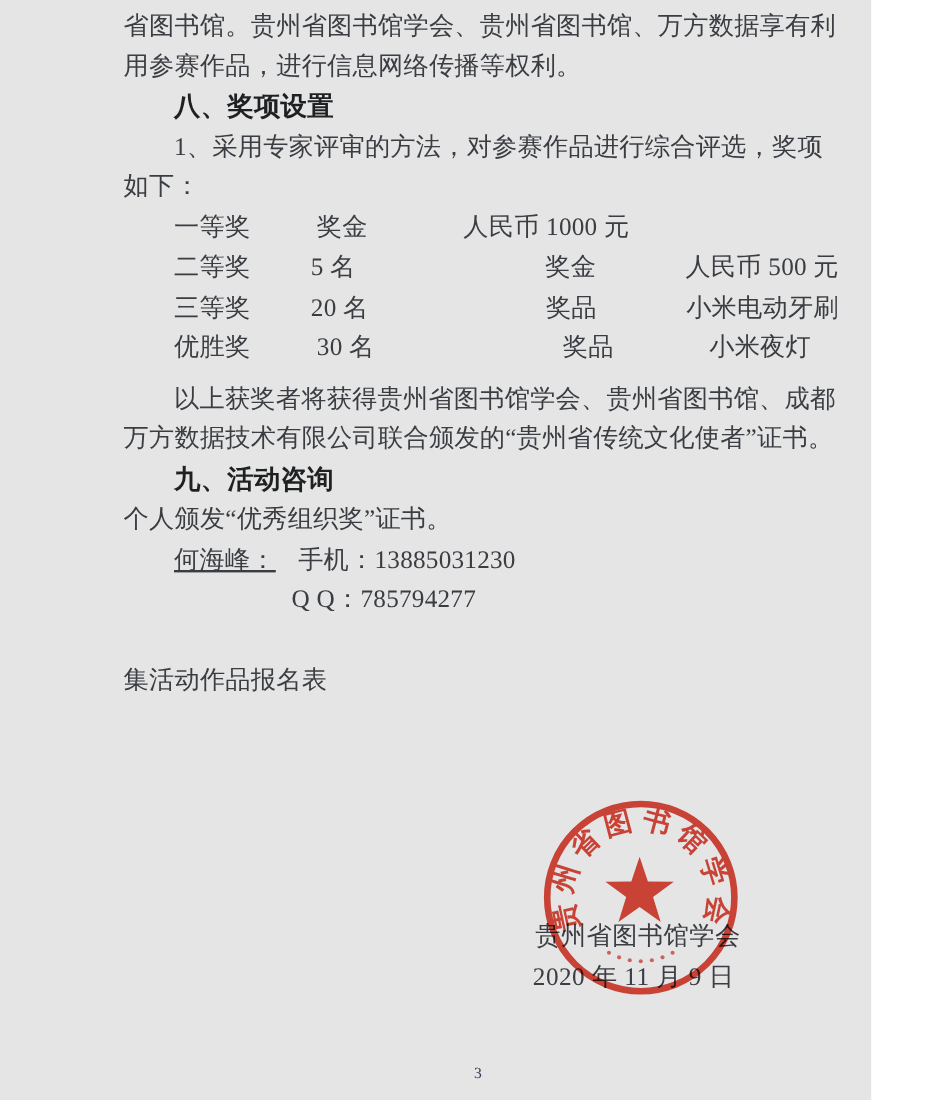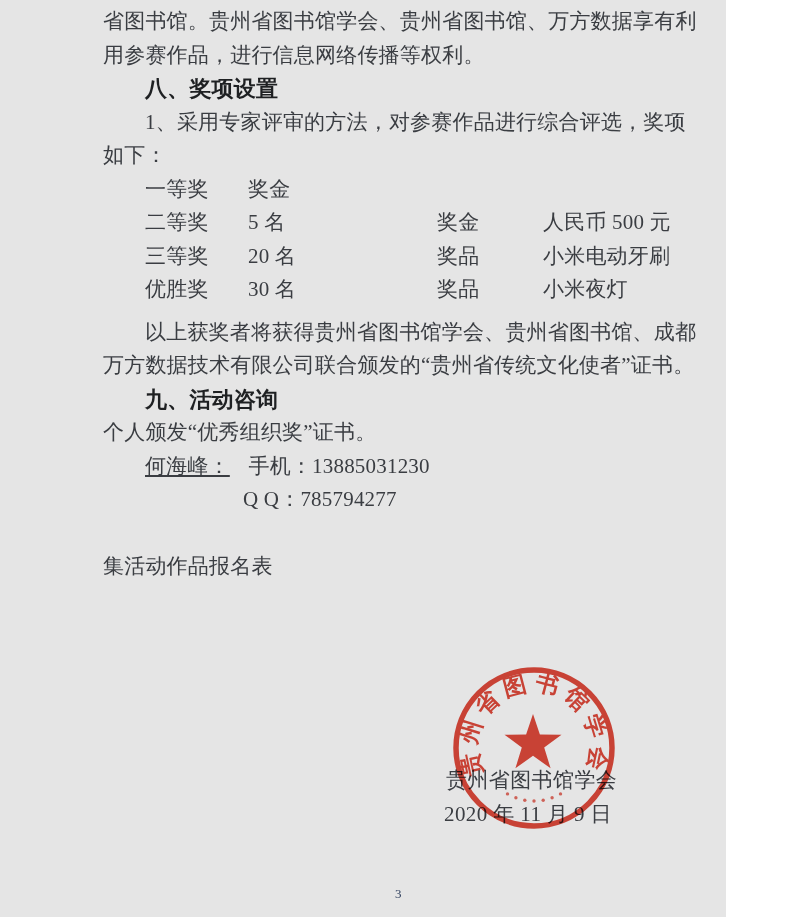--- a/index.html
+++ b/index.html
@@ -9,21 +9,21 @@
     font-family:"Liberation Serif","DejaVu Serif",serif;
     color:#3a3d42;
   }
   .doc { position:absolute; left:103px; top:5px; width:596px; }
   .line { font-size:21px; line-height:33.5px; white-space:nowrap; letter-spacing:0.2px; }
   .indent { padding-left:42px; }
   .heading {
     font-family:"Liberation Sans","DejaVu Sans",sans-serif;
     font-weight:bold; color:#1e2022; font-size:22px;
   }
-  .award-row { display:flex; }
+  .award-row { display:flex;gap:16px; }
   .award-name { display:inline-block; width:103px; }
   .award-count { display:inline-block; width:189px; }
   .award-type { display:inline-block; width:106px; }
   .award-prize { flex:1; }
   .cert-first { margin-top:9px; }
   .contact-name { display:inline-block; width:98px;text-decoration:underline; }
   .qq { padding-left:140px; }
   .spacer { height:33.5px; }
   .sig { position:absolute; font-size:21px; line-height:24px; color:#3a3d42; letter-spacing:0.4px; white-space:nowrap; }
   .sig-org { left:446px; top:768px; }
@@ -41,20 +41,21 @@
     <div class="line">用参赛作品，进行信息网络传播等权利。</div>
 
     <div class="line heading indent">八、奖项设置</div>
 
     <div class="line indent">1、采用专家评审的方法，对参赛作品进行综合评选，奖项</div>
     <div class="line">如下：</div>
 
     <div class="line indent award-row">
       <span class="award-name">一等奖</span>
       <span class="award-type">奖金</span>
+      <span class="award-prize">人民币 1000 元</span>
     </div>
     <div class="line indent award-row">
       <span class="award-name">二等奖</span>
       <span class="award-count">5 名</span>
       <span class="award-type">奖金</span>
       <span class="award-prize">人民币 500 元</span>
     </div>
     <div class="line indent award-row">
       <span class="award-name">三等奖</span>
       <span class="award-count">20 名</span>

